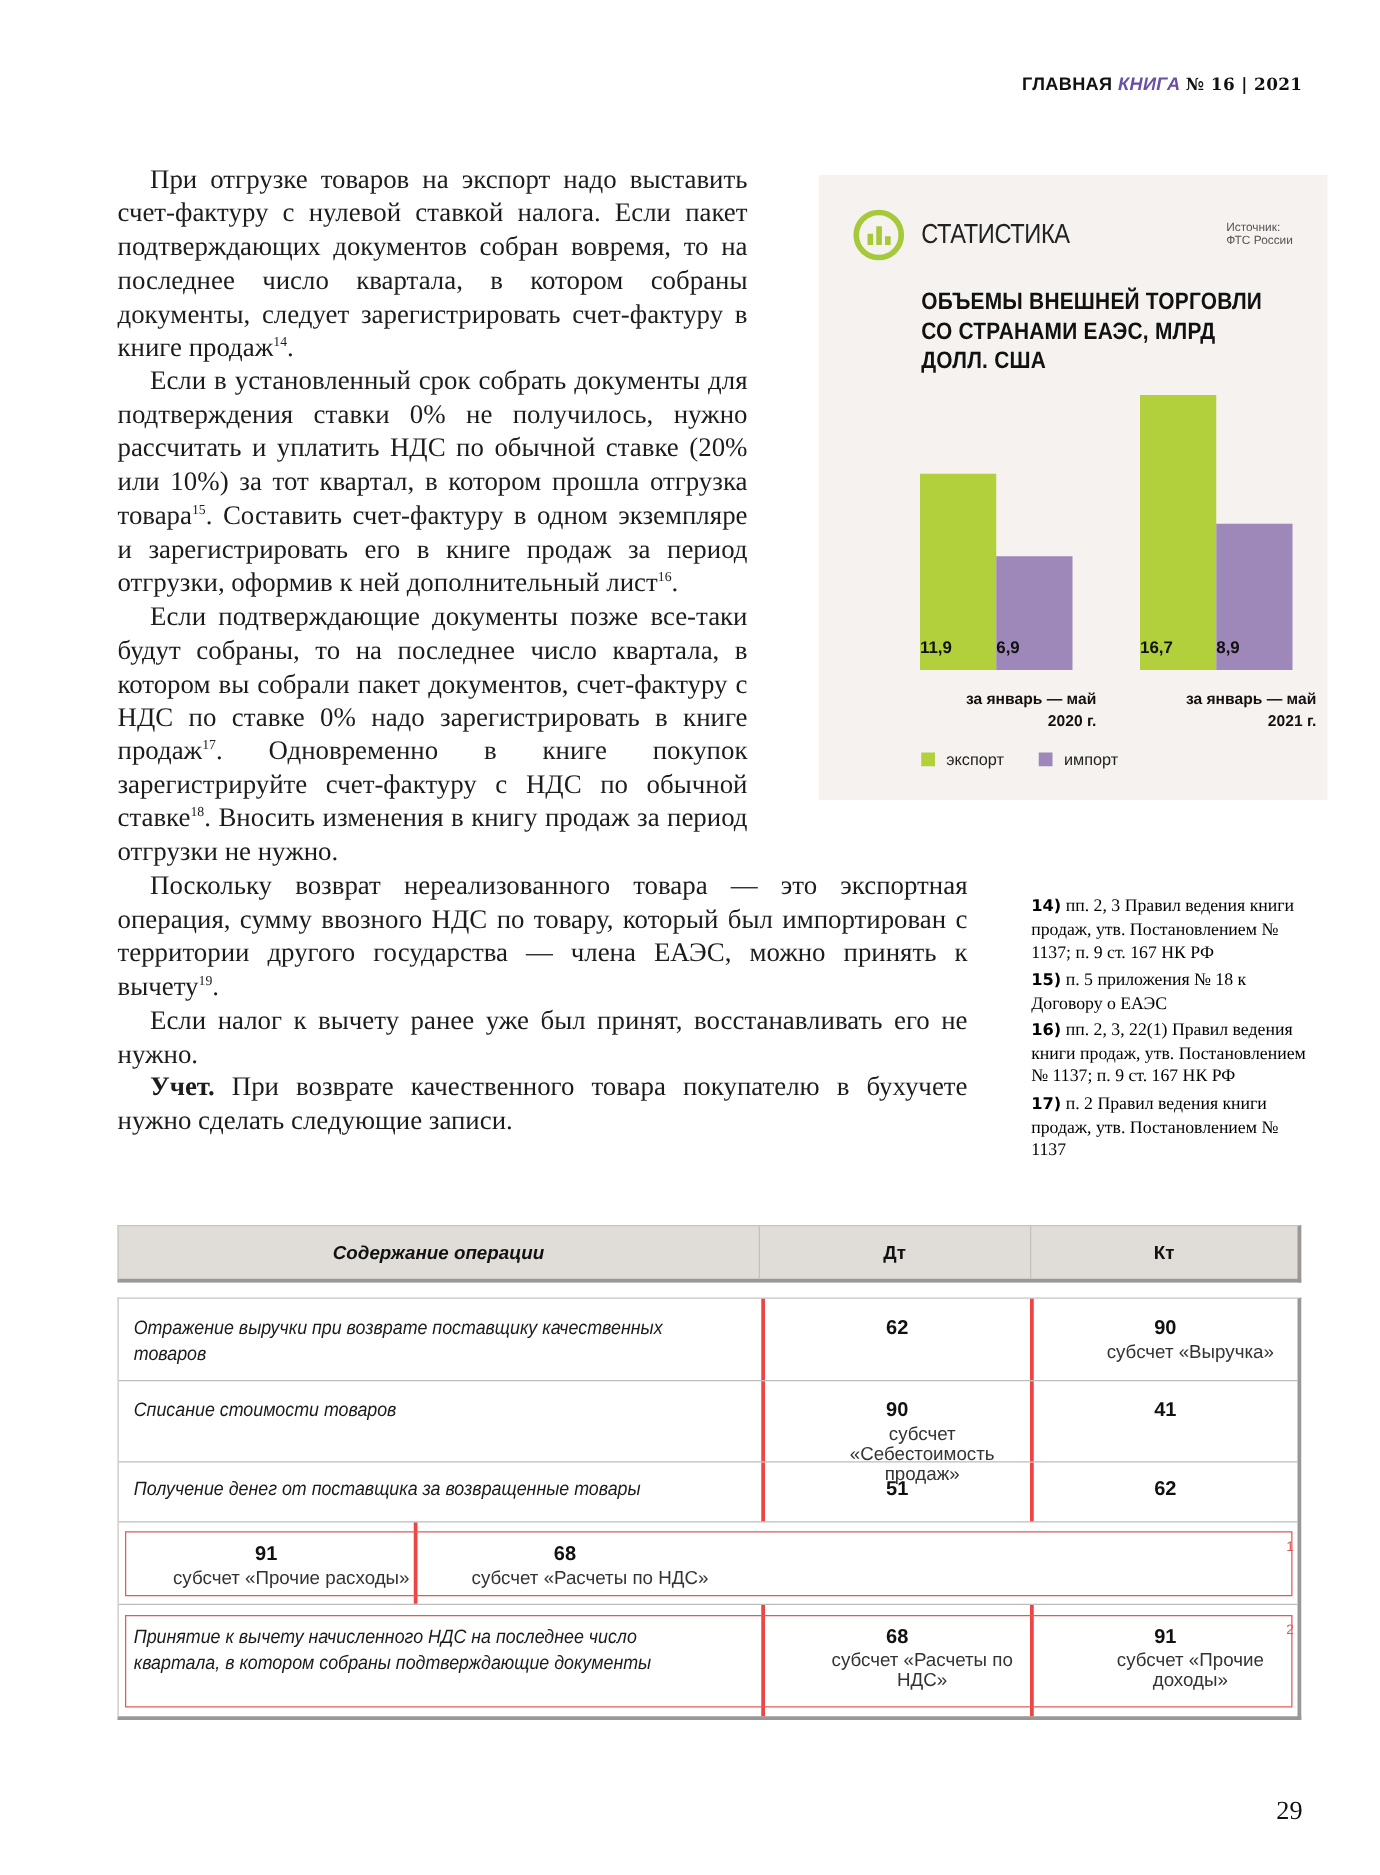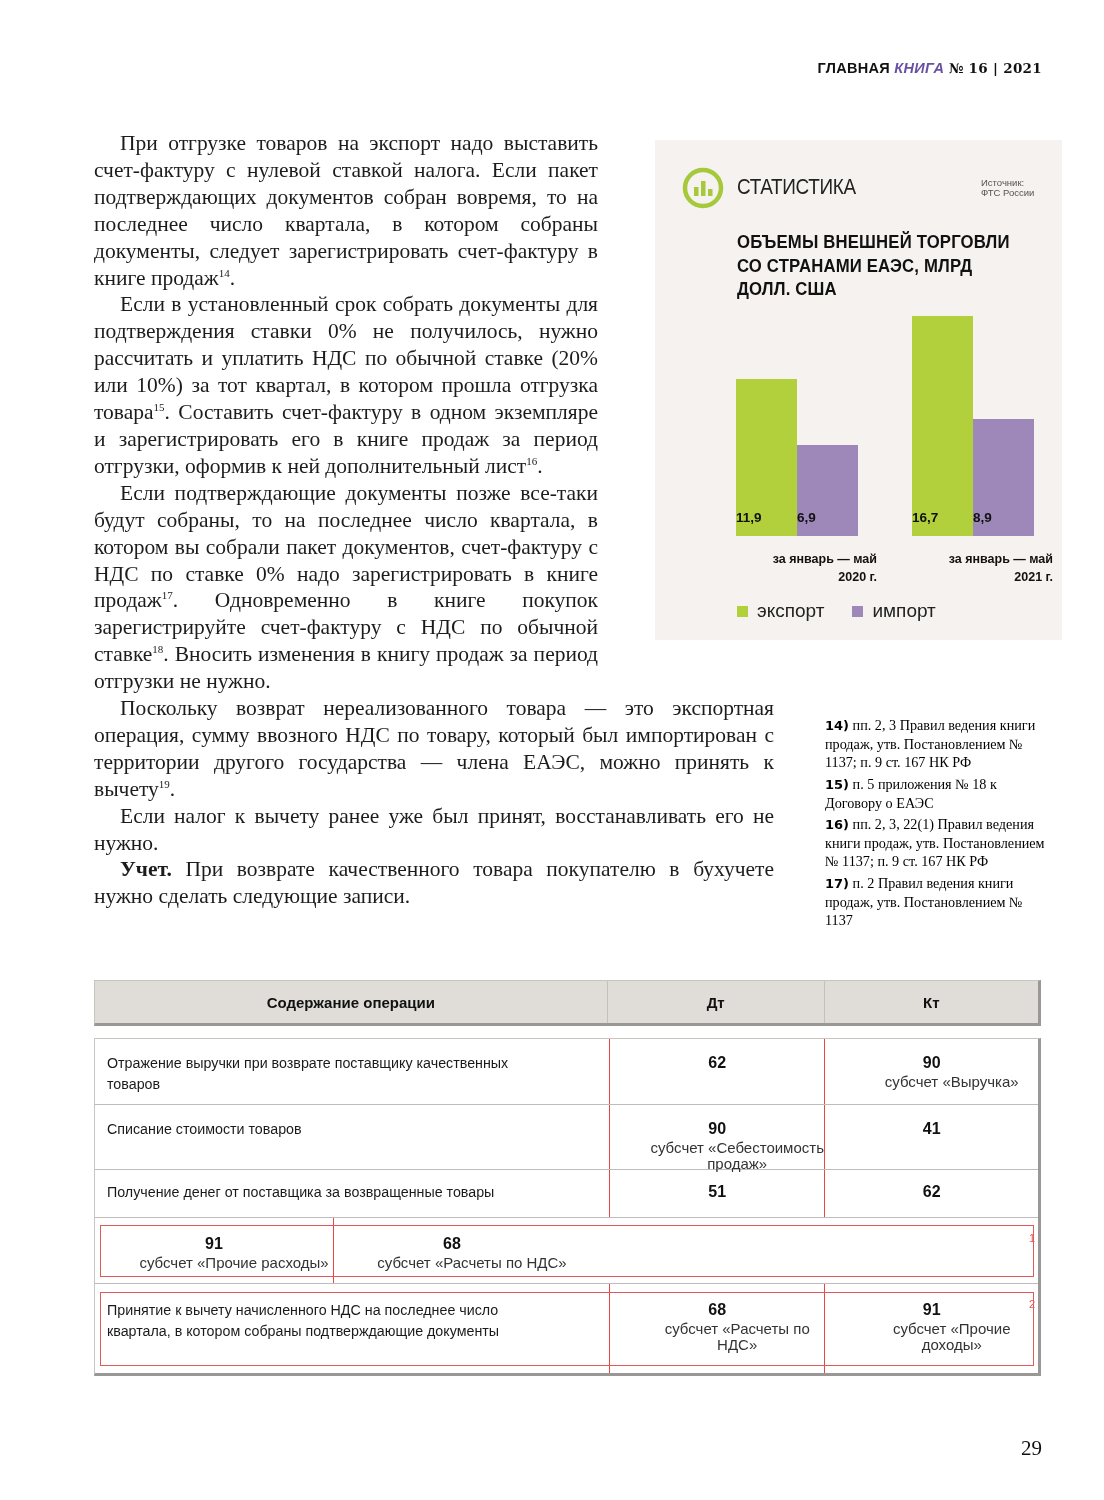--- a/index.html
+++ b/index.html
@@ -49,49 +49,49 @@
   .bar { position: absolute; }
   .bar-label {
     position: absolute; width: 60px; text-align: left;
     font-family: "Liberation Sans", sans-serif; font-weight: bold; font-size: 13.5px; color: #111;
   }
   .cat-label {
     position: absolute; width: 160px; text-align: right;
     font-family: "Liberation Sans", sans-serif; font-weight: bold; font-size: 12.5px; line-height: 18px; color: #111;
   }
   .legend { position: absolute; left: 82px; top: 460px; display: flex; align-items: center;
-    font-family: "Liberation Sans", sans-serif; font-size: 19px; color: #222; }
+    font-family: "Liberation Sans", sans-serif; font-size: 13px; color: #222; }
   .legend .sw { width: 11px; height: 11px; display: inline-block; margin-right: 9px; }
   .legend .item { display: flex; align-items: center; margin-right: 28px; }
 
   .footnotes {
     position: absolute; left: 825px; top: 716px; width: 225px;
     font-family: "Liberation Serif", serif; font-size: 14.2px; line-height: 18.2px; color: #000000;
   }
   .footnotes .fn { margin-bottom: 3px; }
   .footnotes b { font-family: "DejaVu Sans", sans-serif; font-size: 13px; }
 
   .tbl { position: absolute; left: 94px; width: 947px; font-family: "Liberation Sans", sans-serif; }
   .tbl-head {
     top: 980px; height: 46px; background: #e0dcd8;
     border-top: 1px solid #c8c4c0; border-bottom: 3px solid #9a9896; border-right: 3px solid #9a9896; border-left: 1px solid #c8c4c0;
     box-sizing: border-box; display: flex;
   }
   .tbl-head .th { display: flex; align-items: center; justify-content: center;
     font-weight: bold; font-size: 15px; color: #111; border-right: 1px solid #c4c0bc; }
   .tbl-head .th:last-child { border-right: none; }
-  .c1 { width: 566px; } .c2 { width: 239px; } .c3 { width: 236px; }
+  .c1 { width: 566px; font-style: italic; } .c2 { width: 239px; } .c3 { width: 236px; }
   .tbl-body {
     top: 1038px; height: 338px;
     border: 1px solid #c8c4c0; border-right: 3px solid #9a9896; border-bottom: 3px solid #9a9896;
     box-sizing: border-box;
   }
   .tr { display: flex; border-bottom: 1px solid #bdbdbd; box-sizing: border-box; position: relative; }
   .tr:last-child { border-bottom: none; }
-  .td { box-sizing: border-box; border-right: 1px solid #ef4444; }
+  .td { box-sizing: border-box; border-right: 3px solid #ef4444; }
   .td:last-child { border-right: none; }
   .td.op { padding: 13px 12px 0 12px; font-size: 15.5px; line-height: 21px; color: #1a1a1a;
     transform-origin: left top; }
   .td.op span { display: inline-block; transform: scaleX(0.92); transform-origin: left top; width: 490px; }
   .td.acc { text-align: center; padding-top: 13px; }
   .acc-num { font-weight: bold; font-size: 16px; color: #111; line-height: 22px; }
   .acc-sub { font-size: 15px; color: #333; line-height: 16px; padding-left: 40px; }
   .hl-box { position: absolute; border: 1.5px solid #e05a5a; pointer-events: none; }
   .hl-num { position: absolute; font-family: "Liberation Sans", sans-serif; font-size: 11px; color: #e05a5a; }
 

